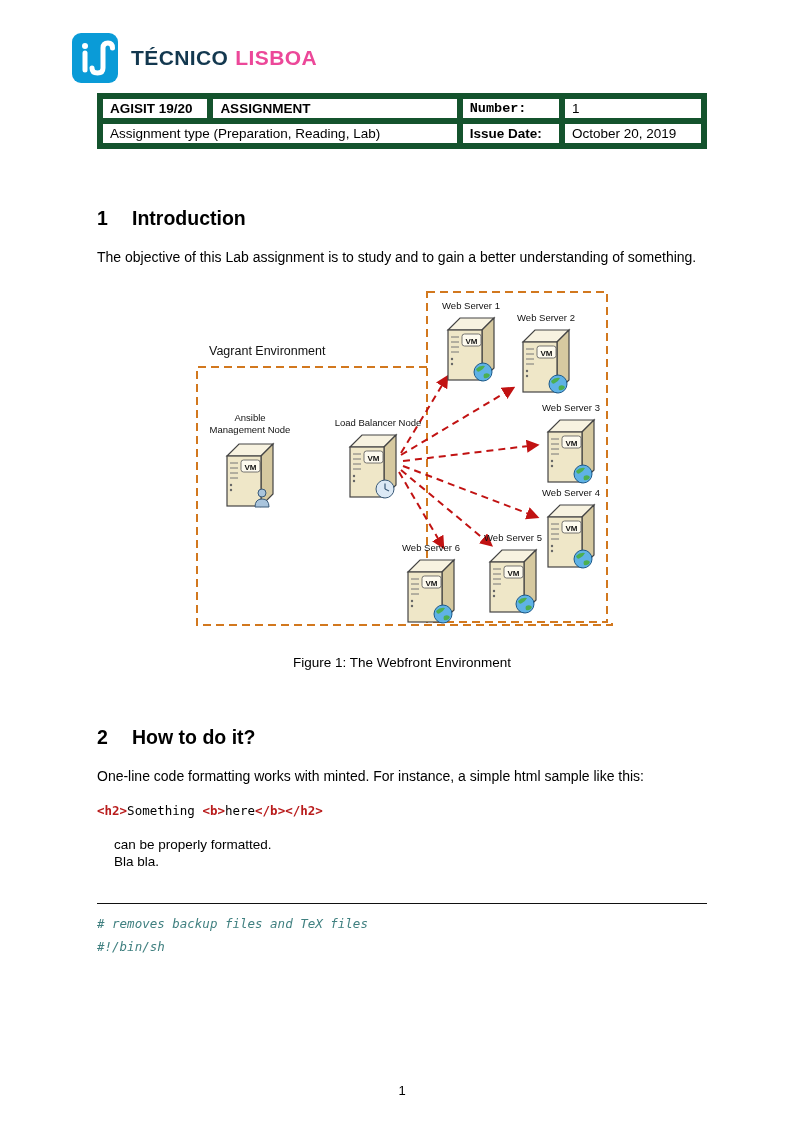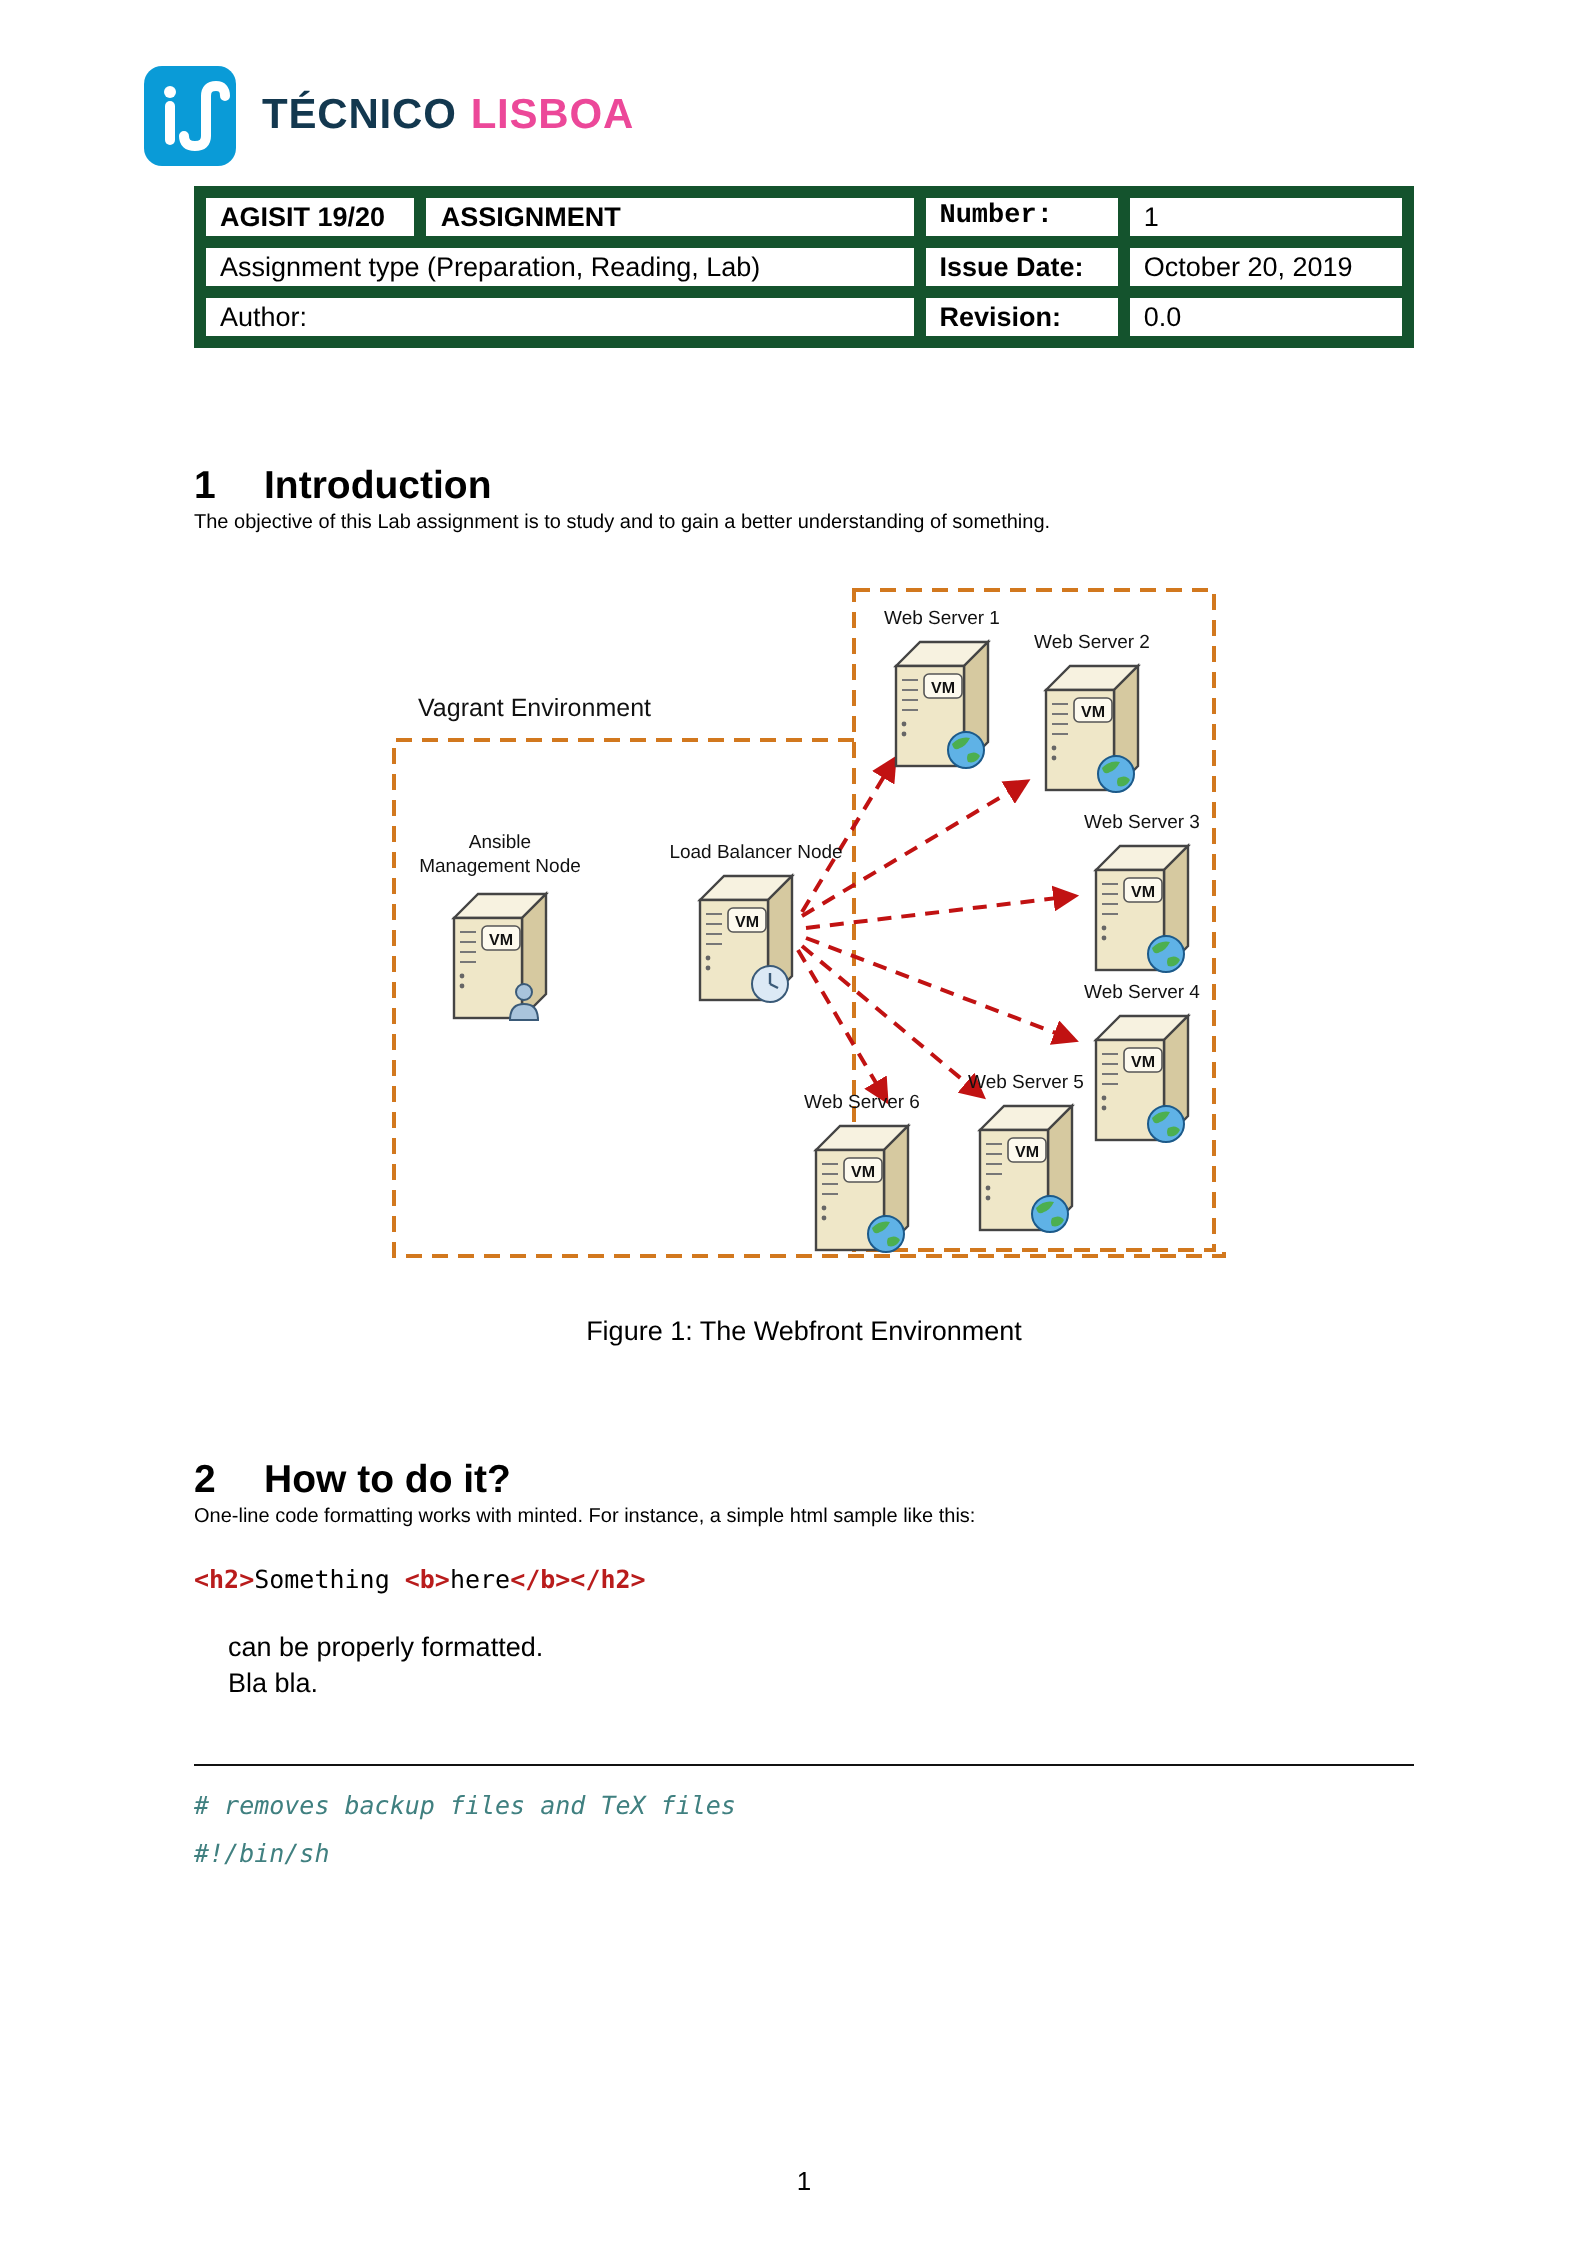--- a/index.html
+++ b/index.html
@@ -17,21 +17,21 @@
   
   table.header-table { width: 100%; border-collapse: collapse; font-size: 13.5px; }
   table.header-table td { border: 6px solid #14532d; padding: 2px 7px; height: 22px; vertical-align: middle; }
   td.b { font-weight: bold; }
   td.w1 { width: 108px; } td.w2 { width: 244px; } td.w3 { width: 100px; font-family: Liberation Mono, monospace; } td.w4 { width: 139px; }
   
   .section-heading { font-size: 19.5px; font-weight: bold; }
   .sh1 { margin-top: 58px; }
   .sh2 { margin-top: 56px; }
   .sec-num { display:inline-block; min-width: 35px; }
-  p.body-par { font-size: 10px; line-height: 1.45; text-align: justify; }
+  p.body-par { margin-top: 17px; font-size: 14px; line-height: 1.45; text-align: justify; }
   
   figure { margin-top: 22px; }
   svg.diagram { display:block; margin-left: 98px; }
   figcaption { margin-top: 26px; text-align: center; font-size: 13.5px; }
   .nlbl { font: 9.5px "Liberation Sans", sans-serif; text-anchor: middle; fill:#111; }
   .envlbl { font: 12.5px "Liberation Sans", sans-serif; fill:#111; }
   .vmtxt { font: bold 8px "Liberation Sans", sans-serif; text-anchor: middle; fill:#111; }
   .obox { fill: none; stroke: #d2781e; stroke-width: 2; stroke-dasharray: 8 5; }
   .arrow { stroke:#c11212; stroke-width:2; stroke-dasharray:7 5; }
   
@@ -68,25 +68,20 @@
         <tr>
       <td class="b w1">AGISIT 19/20</td>
       <td class="b w2">ASSIGNMENT</td>
       <td class="b w3">Number:</td>
       <td class="w4">1</td>
     </tr>
     <tr>
       <td colspan="2">Assignment type (Preparation, Reading, Lab)</td>
       <td class="b">Issue Date:</td>
       <td>October 20, 2019</td>
-    </tr>
-    <tr>
-      <td colspan="2">Author:</td>
-      <td class="b">Revision:</td>
-      <td>0.0</td>
     </tr>
   </tbody>
     </table>
 
   <h1 class="section-heading sh1"><span class="sec-num">1</span><span>Introduction</span></h1>
   <p class="body-par">The objective of this Lab assignment is to study and to gain a better understanding of something.</p>
 
   <figure>
     <svg class="diagram" width="420" height="340" viewBox="0 0 420 340">
       <defs>

